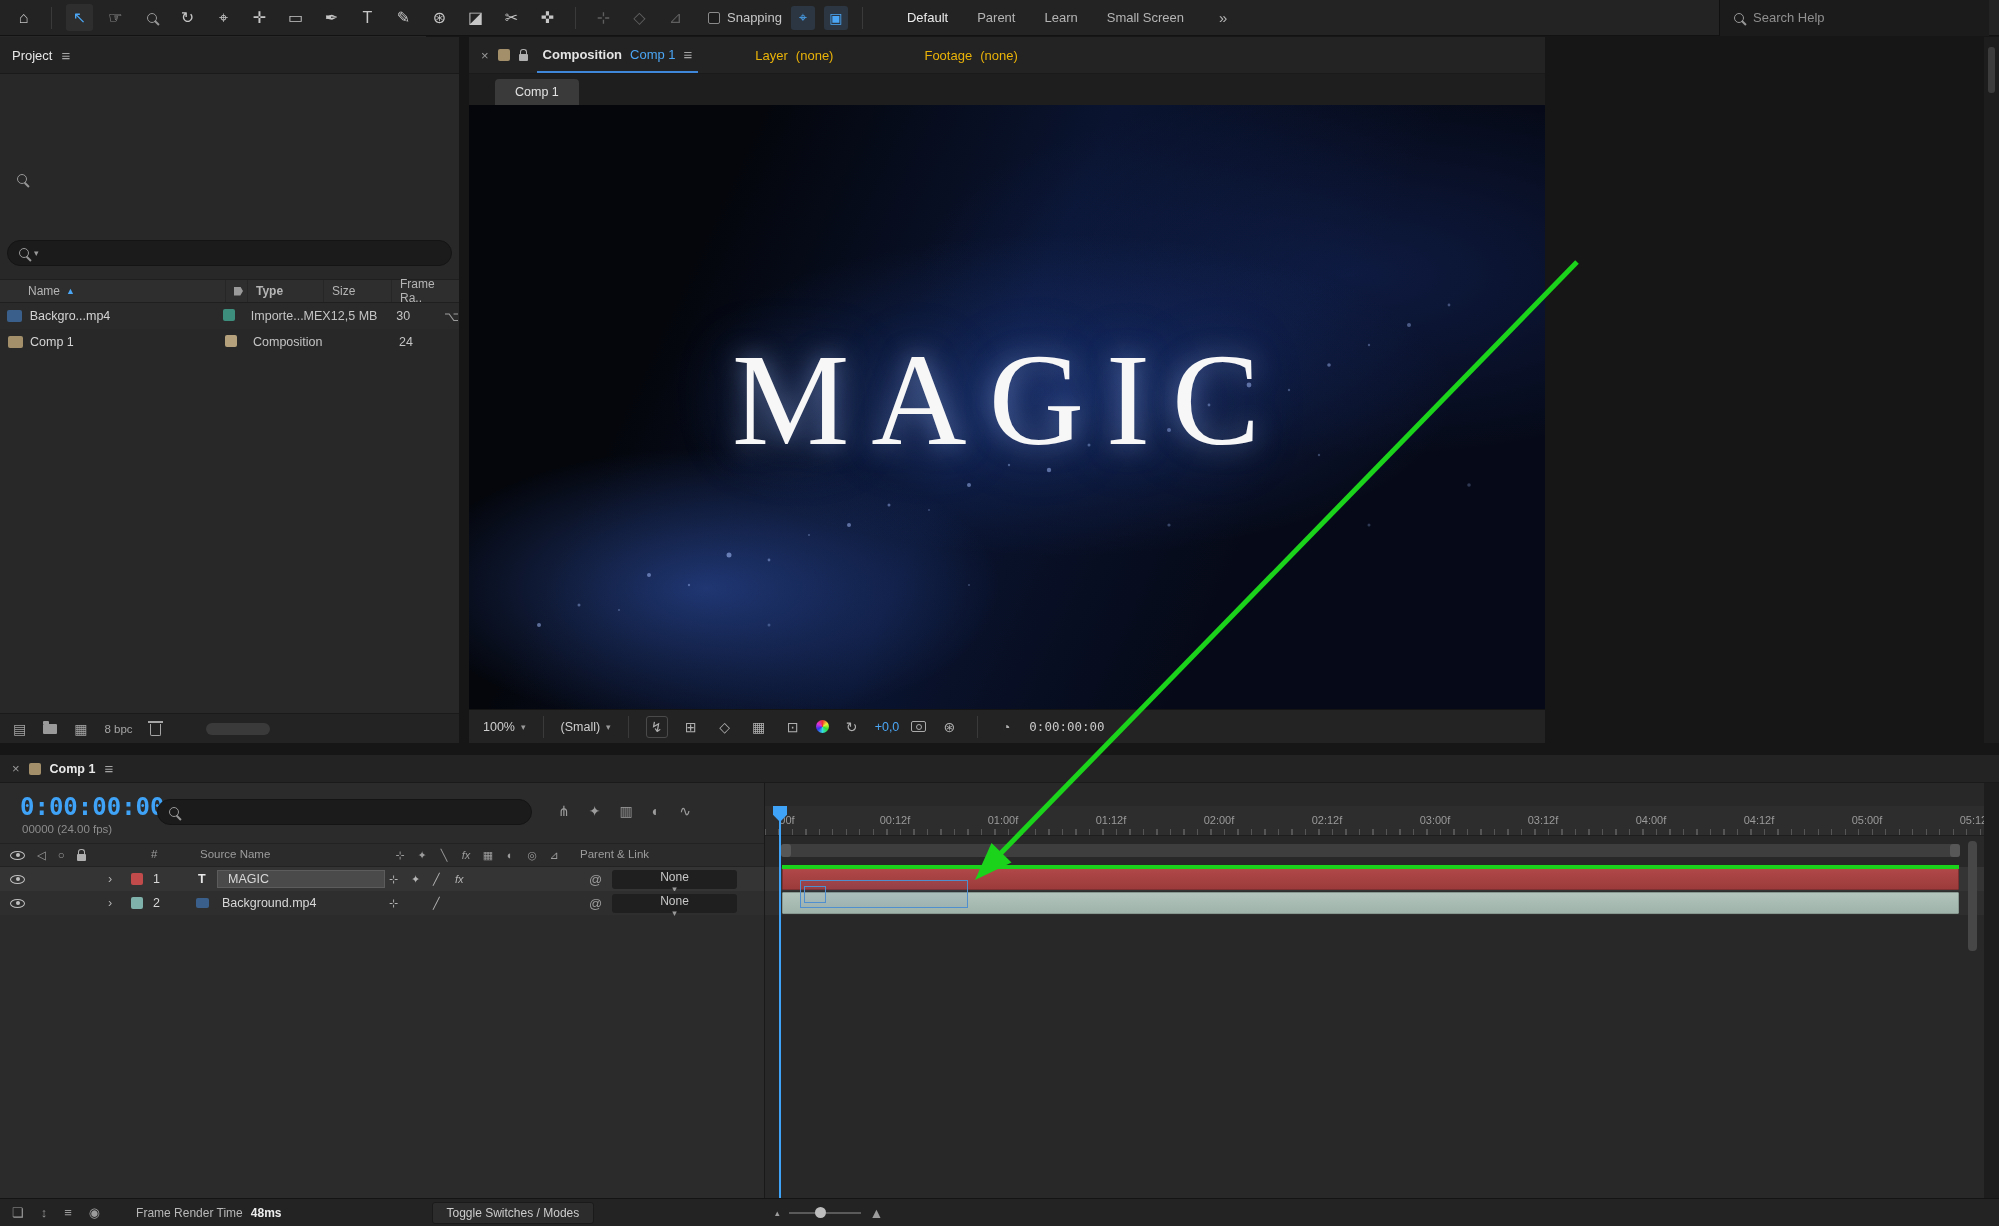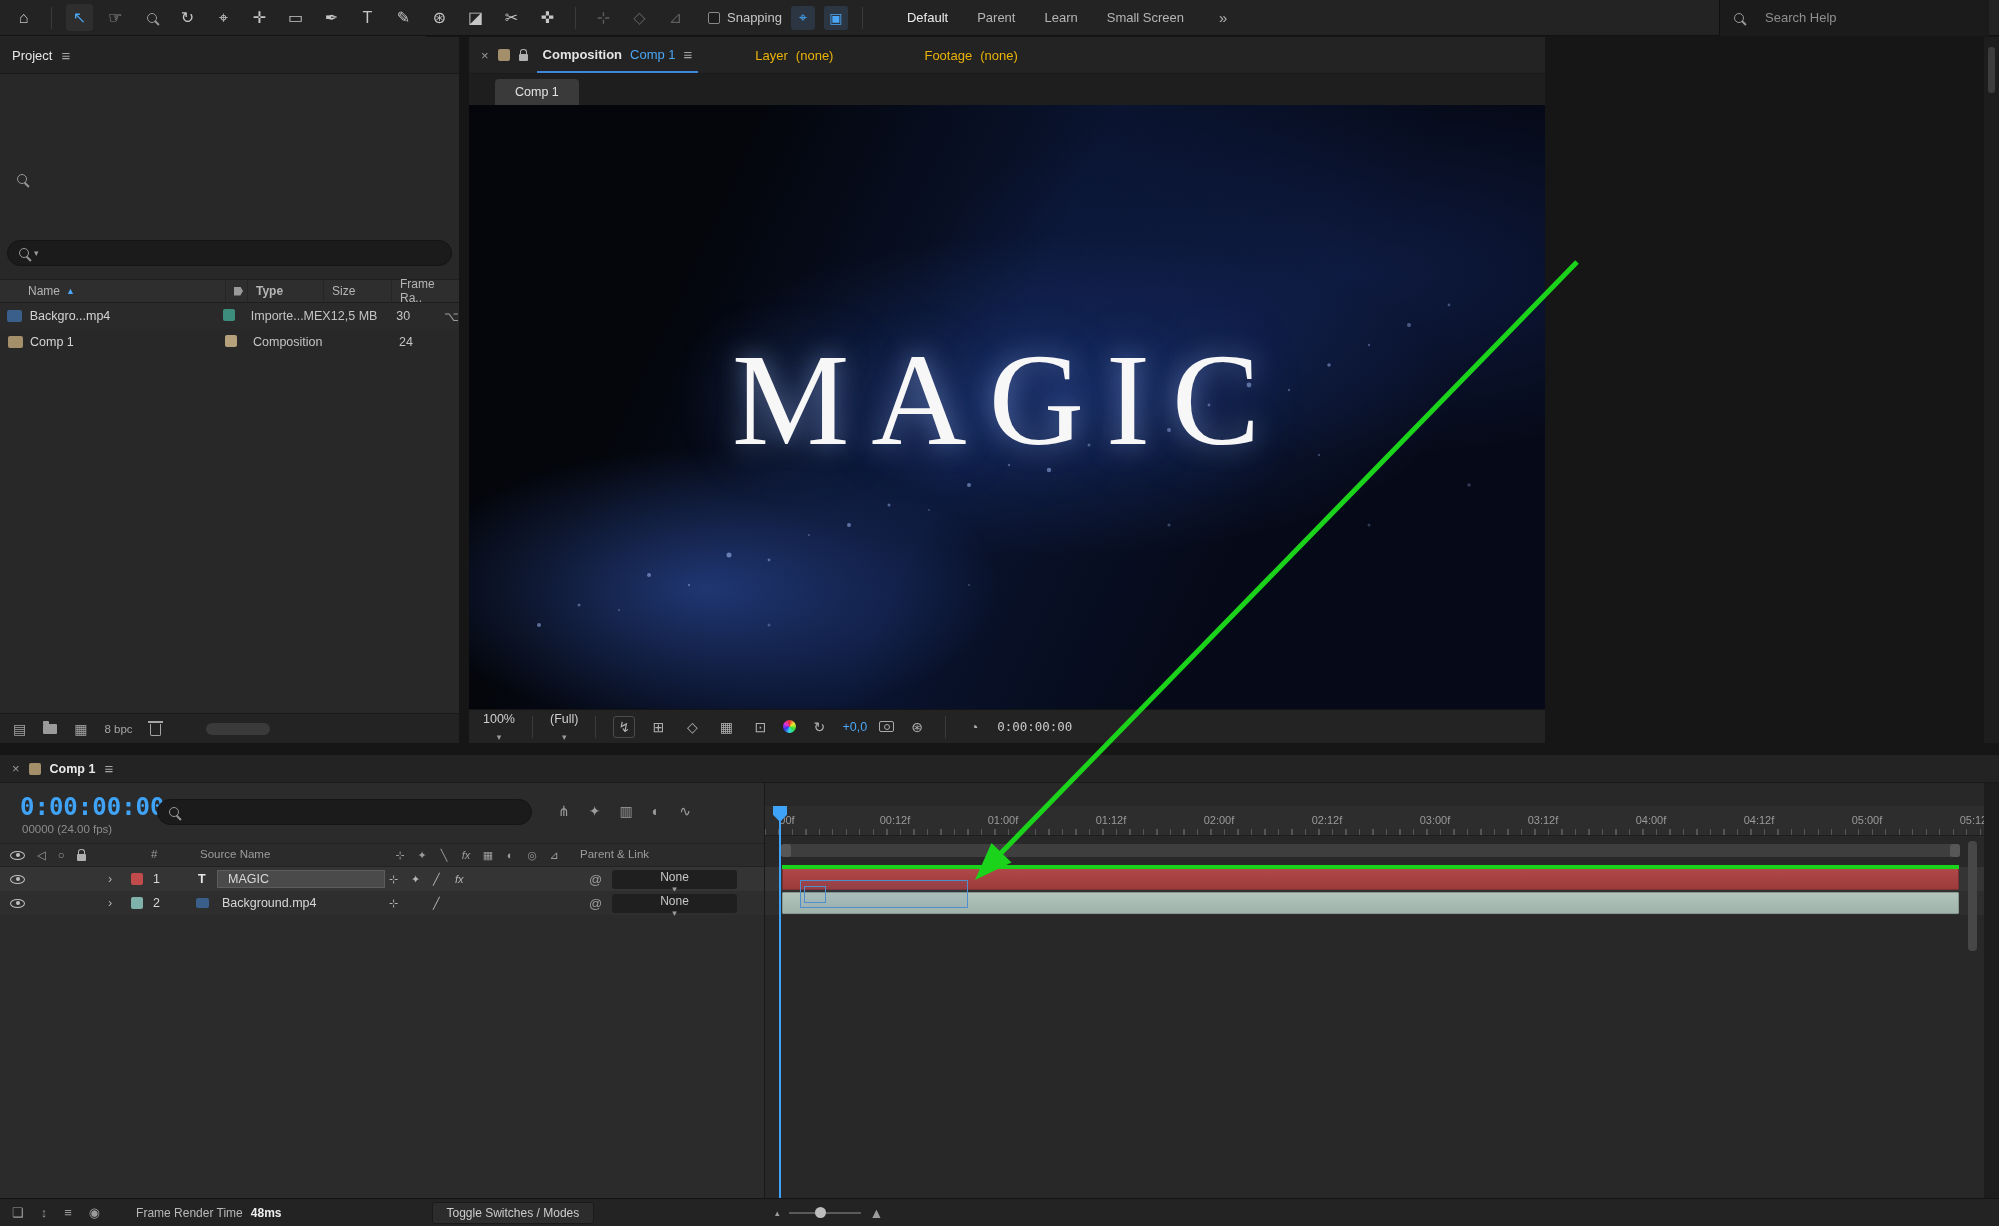--- a/index.html
+++ b/index.html
@@ -25,21 +25,21 @@
   .tool.blue { color:#4ba6f5; font-size:14px; background:#2b3642; width:24px; height:24px; }
   .tsep { width:1px; height:22px; background:#3a3a3a; margin:0 5px; }
   .snap { display:flex; align-items:center; gap:7px; margin-left:10px; color:#c6c6c6; }
   .checkbox { width:12px; height:12px; border:1px solid #8a8a8a; border-radius:2px; background:#1c1c1c; }
   .workspaces { display:flex; gap:29px; margin-left:30px; color:#b4b4b4; }
   .ws { cursor:default; }
   .ws.active { color:#ececec; }
   .overflow { color:#b4b4b4; margin-left:26px; font-size:15px; }
   .help-search {
     margin-left:auto; height:36px; width:270px; background:#1b1b1b;
-    border-left:1px solid #101010; display:flex; align-items:center; gap:21px; padding:7px 14px; color:#8f8f8f;
+    border-left:1px solid #101010; display:flex; align-items:center; gap:9px; padding:7px 14px; color:#8f8f8f;
   }
 
   
   .mag { width:10px; height:10px; border:1.5px solid #979797; border-radius:50%; position:relative; display:inline-block; flex:none; }
   .mag::after { content:""; position:absolute; width:6px; height:1.5px; background:#979797; transform:rotate(45deg); right:-4px; bottom:-2px; }
   .caret { font-size:9px; color:#9a9a9a; }
 
   
   .lock { width:9px; height:7px; background:#b0b0b0; border-radius:1px; position:relative; margin-top:4px; display:inline-block; flex:none; }
   .lock::before { content:""; position:absolute; top:-5px; left:1px; width:5px; height:5px; border:1.5px solid #b0b0b0; border-bottom:none; border-radius:3px 3px 0 0; }
@@ -120,21 +120,21 @@
   .magic-word {
     position:absolute; left:50%; top:50%; transform:translate(-50%,-55%);
     font-family:"Liberation Serif", serif; font-size:132px; letter-spacing:22px; color:#f7f7f7;
     text-shadow:0 0 26px rgba(165,195,255,.5), 0 0 70px rgba(120,160,255,.3);
   }
   .particles { position:absolute; inset:0; }
   .viewer-bottom {
     height:34px; background:#232323; border-top:1px solid #141414;
     display:flex; align-items:center; gap:12px; padding:0 14px; color:#b5b5b5; font-size:12.5px;
   }
-  .vb-dd { display:flex; align-items:center; gap:6px; color:#cfcfcf;flex-direction:column; }
+  .vb-dd { display:flex; align-items:center; gap:6px; color:#cfcfcf; }
   .vb-ic { font-size:14px; color:#b0b0b0; display:flex; align-items:center; justify-content:center; width:22px; height:22px; }
   .vb-ic.boxed { border:1px solid #4a4a4a; border-radius:3px; }
   .rgbdot { width:13px; height:13px; border-radius:50%; background:conic-gradient(#e33,#ee3,#3d3,#3dd,#33e,#d3d,#e33); }
   .cam { width:15px; height:11px; border:1.5px solid #aaa; border-radius:2px; position:relative; display:inline-block; }
   .cam::after { content:""; position:absolute; left:50%; top:50%; width:4px; height:4px; margin:-3px 0 0 -3px; border:1.5px solid #aaa; border-radius:50%; }
   .vb-tc { color:#c9c9c9; font-family:"DejaVu Sans Mono", monospace; }
   .exposure { color:#4ba6f5; }
 
   
   #sidebar { left:1558px; top:37px; width:426px; height:706px; background:transparent; }
@@ -380,21 +380,21 @@
     </svg>
     <div class="magic-word">MAGIC</div>
   </div>
   <div class="viewer-bottom">
     <div class="vb-dd">
       <span>100%</span>
       <span class="caret">▾</span>
     </div>
     <span class="tsep"></span>
     <div class="vb-dd">
-      <span>(Full)</span>
+      <span>(Small)</span>
       <span class="caret">▾</span>
     </div>
     <span class="tsep"></span>
     <span class="vb-ic boxed">↯</span>
     <span class="vb-ic">⊞</span>
     <span class="vb-ic">◇</span>
     <span class="vb-ic">▦</span>
     <span class="vb-ic">⊡</span>
     <span class="rgbdot"></span>
     <span class="vb-ic">↻</span>

